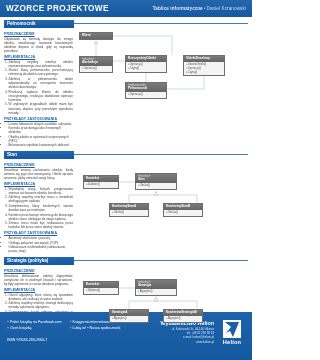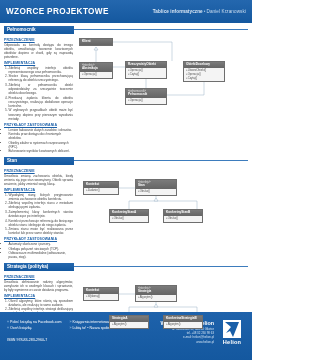--- a/index.html
+++ b/index.html
@@ -6,21 +6,21 @@
   html,body { width:252px; height:360px; }
   body {
     font-family: "Liberation Sans", sans-serif;
     background:#ffffff;
     color:#333;
     position:relative;
     overflow:hidden;
   }
   
   .topbar {
-    height:23px;
+    height:17px;
     background:#1a5fa8;
     background:linear-gradient(180deg,#2467ae 0%,#14589f 100%);
     display:flex;
     align-items:center;
     justify-content:space-between;
     padding:0 6px;
   }
   .brand {
     color:#ffffff;
     font-size:8.2px;

